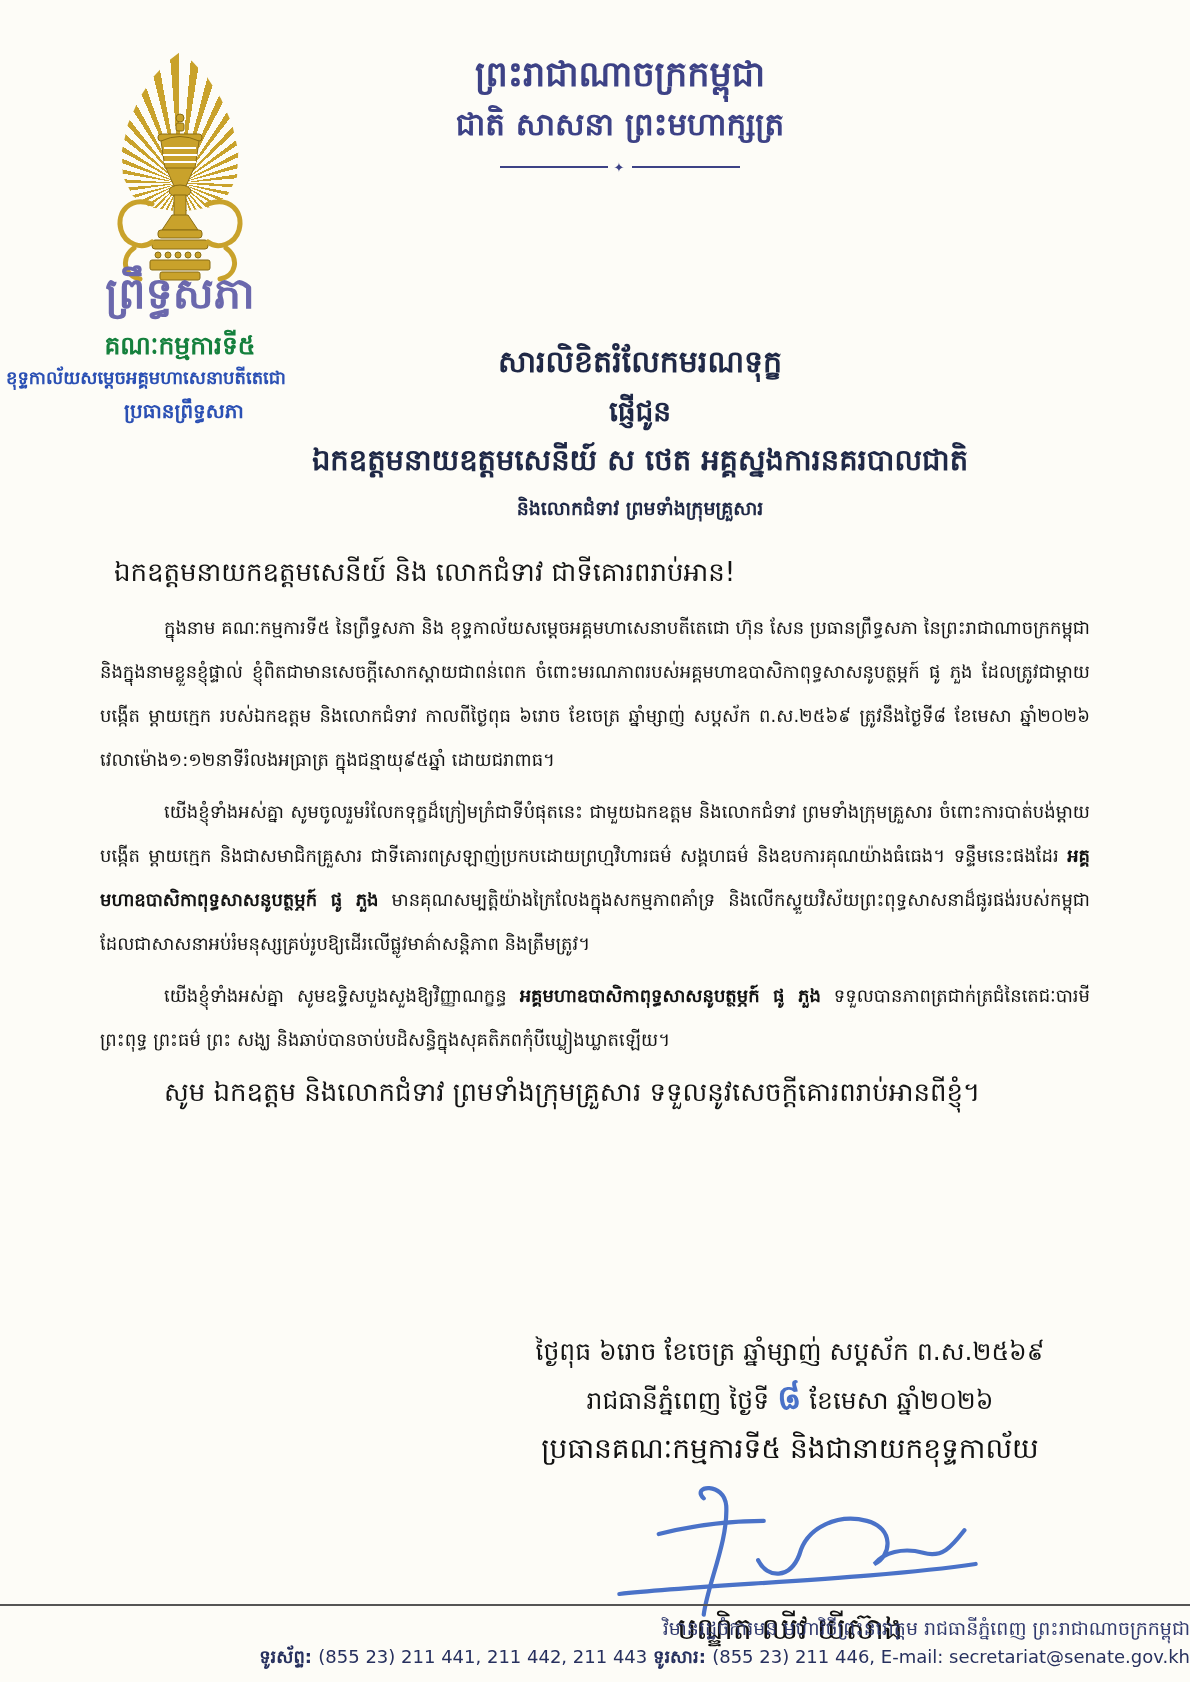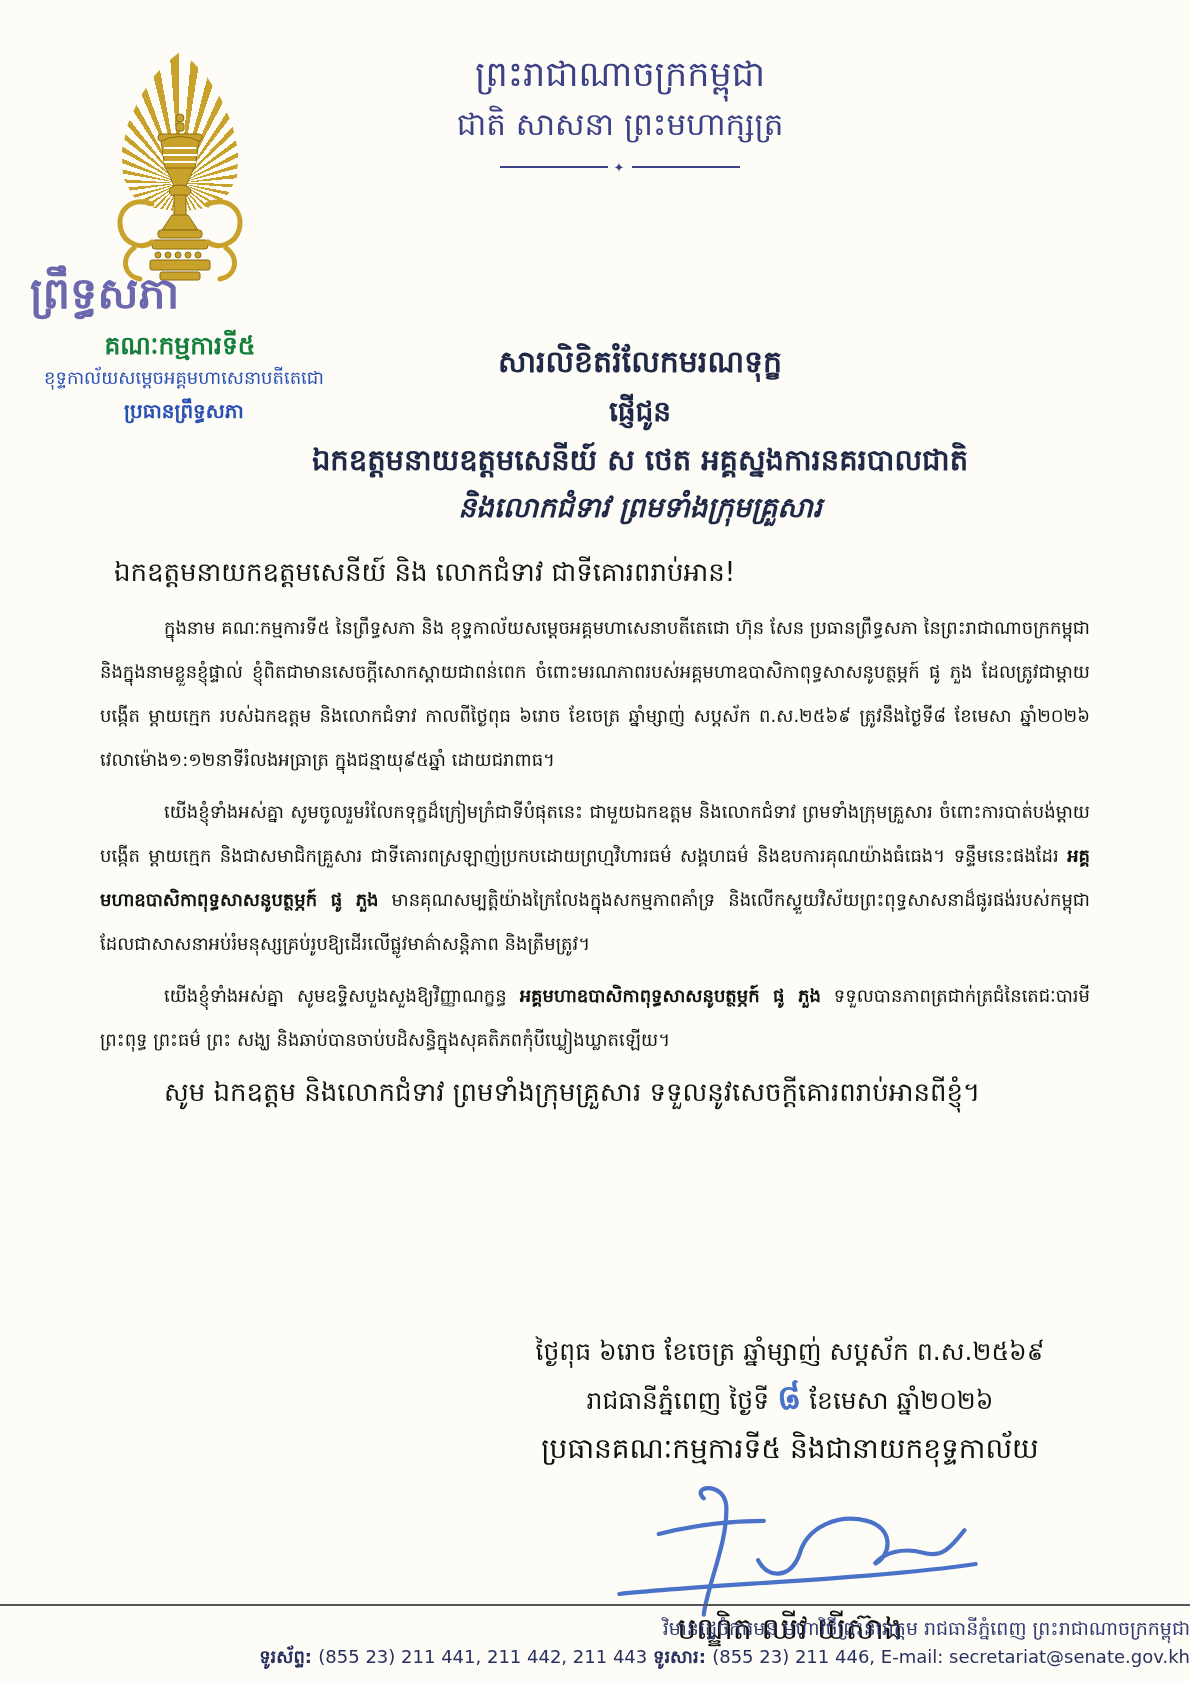--- a/index.html
+++ b/index.html
@@ -13,38 +13,38 @@
   
   .emblem { position:absolute; left:100px; top:52px; width:160px; height:245px; }
   .rays {
     position:absolute; left:18px; top:0; width:124px; height:160px;
     background: repeating-conic-gradient(from -90deg at 50% 82%, #c9a22b 0deg 4deg, rgba(0,0,0,0) 4deg 9.5deg);
     clip-path: polygon(50% 0%, 60% 6%, 72% 16%, 83% 29%, 92% 45%, 97% 62%, 96% 78%, 88% 90%, 74% 97%, 50% 100%, 26% 97%, 12% 90%, 4% 78%, 3% 62%, 8% 45%, 17% 29%, 28% 16%, 40% 6%);
   }
   .emblem svg { position:absolute; left:0; top:0; }
 
   
-  .kingdom { position:absolute; left:360px; top:48px; width:520px; text-align:center; color:#3d4286; font-weight:normal; }
+  .kingdom { position:absolute; left:360px; top:48px; width:520px; text-align:center; color:#3d4286; font-weight:bold; }
   .kingdom .k1 { font-size:35px; line-height:52px; }
   .kingdom .k2 { font-size:31px; line-height:48px; }
   .divider { position:absolute; left:500px; top:160px; width:240px; height:14px; display:flex; align-items:center; justify-content:center; color:#3d4286; }
   .divider .dline { flex:1; height:2px; background:#3d4286; }
   .divider .dgem { font-size:13px; padding:0 6px; letter-spacing:2px; }
 
-  .senate-label { position:absolute; left:30px; top:266px; width:300px; color:#6b68ad; font-weight:bold; font-size:43px; }
+  .senate-label { position:absolute; left:30px; top:266px; width:300px; text-align:center; color:#6b68ad; font-weight:bold; font-size:43px; }
   .commission  { position:absolute; left:10px; top:330px; width:340px; text-align:center; color:#15803d; font-weight:bold; font-size:25px; }
-  .cabinet1    { position:absolute; left:6px;  top:366px; width:356px; text-align:center; color:#2b50b4; font-weight:normal; font-size:18px; }
+  .cabinet1    { position:absolute; left:6px;  top:366px; width:356px; color:#2b50b4; font-weight:bold; font-size:18px; }
   .cabinet2    { position:absolute; left:6px;  top:398px; width:356px; text-align:center; color:#2b50b4; font-weight:bold; font-size:20px;font-family:Liberation Serif, serif; }
 
   
   .title-block { position:absolute; left:150px; top:336px; width:980px; text-align:center; color:#1f2846; font-weight:bold; }
   .title-block .t1 { font-size:30px; line-height:52px; }
   .title-block .t2 { font-size:28px; line-height:48px; }
   .title-block .t3 { font-size:29px; line-height:48px; }
-  .title-block .t4 { font-size:28px; line-height:48px;font-style:italic; }
+  .title-block .t4 { font-size:19px; line-height:48px; }
 
   
   .salutation { position:absolute; left:114px; top:556px; font-size:26px; color:#141414; }
   .body-text { position:absolute; left:100px; top:606px; width:990px; color:#141414; }
   .para { font-size:18px; line-height:44px; text-align:justify; text-indent:64px; margin-bottom:8px; }
   .closing { font-size:26px; line-height:44px; text-indent:64px; }
   .seg-bold { font-weight:bold; }
 
   
   .sign-block { position:absolute; left:470px; top:1330px; width:640px; text-align:center; color:#141414; }

